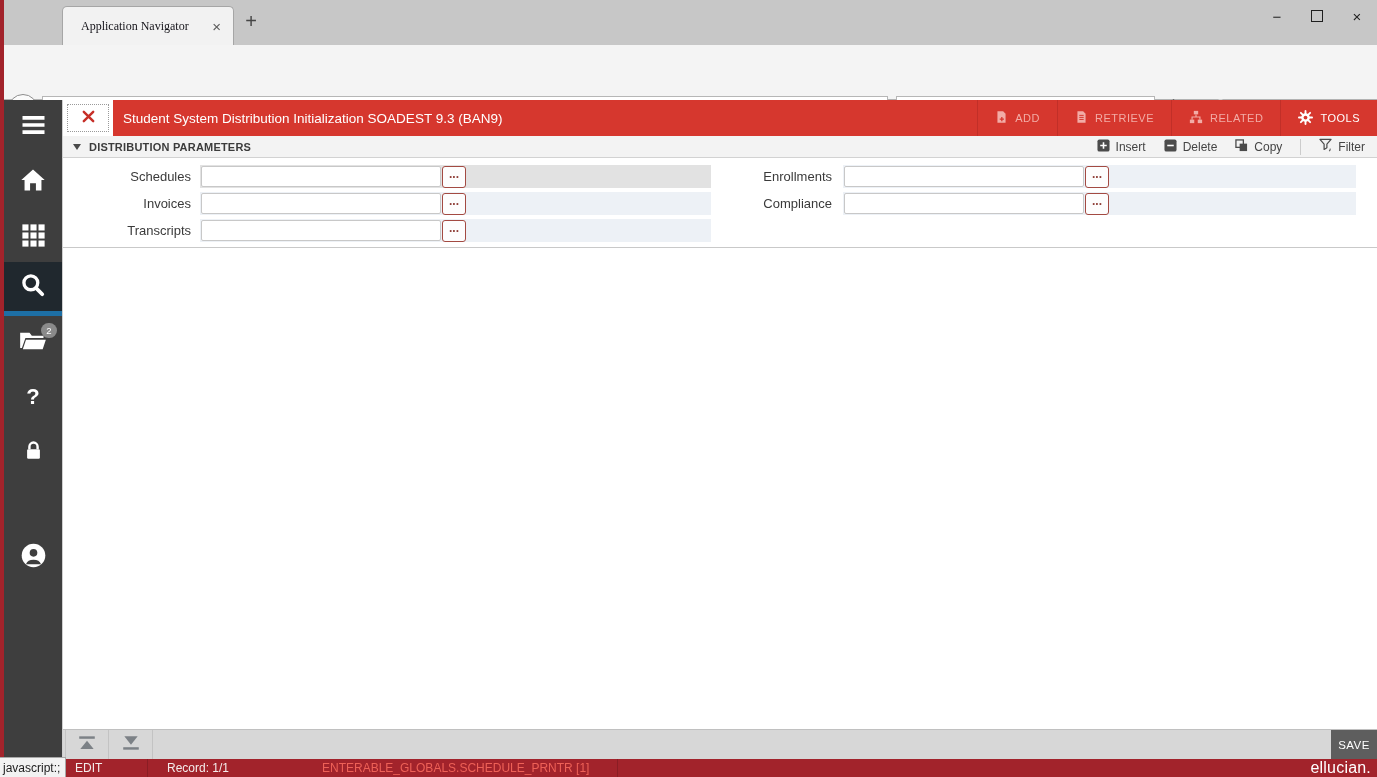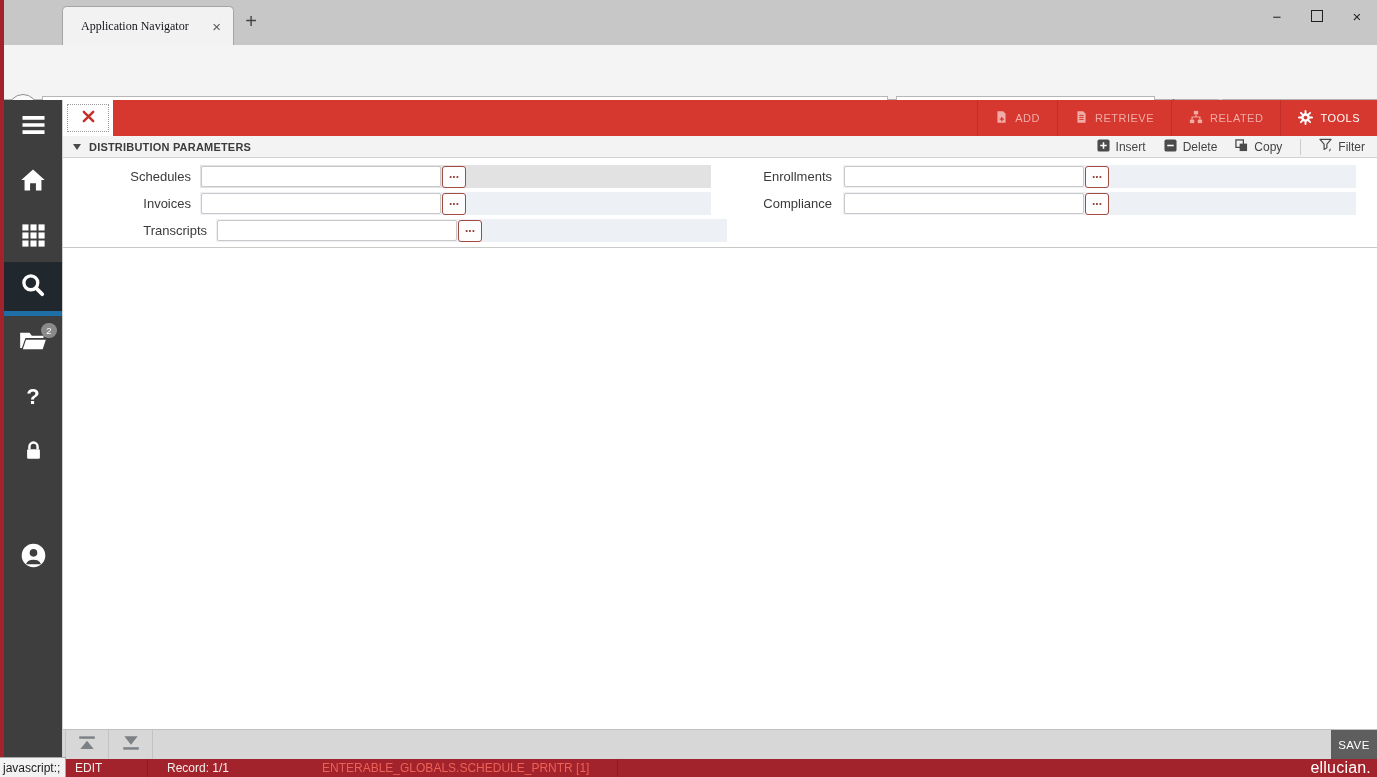--- a/index.html
+++ b/index.html
@@ -297,20 +297,21 @@
   <div class="main">
 
     <div class="appheader">
       <div class="closebox">
         <span>
           <svg viewBox="0 0 16 16" width="15" height="15">
               <path d="M3 3l10 10M13 3L3 13" stroke="#c62f28" stroke-width="2.6" stroke-linecap="round"></path>
             </svg>
         </span>
       </div>
+      <span class="apptitle">Student System Distribution Initialization SOADEST 9.3 (BAN9)</span>
       <div class="hdr-actions">
         <div class="hdr-btn">
           <span>
             <svg viewBox="0 0 16 16" width="13" height="14">
                 <path d="M3 1h7l3 3v11H3z" fill="currentColor"></path>
                 <path d="M5.8 10.5h5.2M8.4 7.9v5.2" stroke="#d6372e" stroke-width="1.6"></path>
               </svg>
           </span>
           <span>ADD</span>
         </div>
@@ -403,21 +404,21 @@
           <span class="lookup">...</span>
         </div>
       </div>
       <div class="frow" style="left:0; top:34px;border-radius:10px;">
         <div class="flabel" style="width:137px; padding-right:9px;">Invoices</div>
         <div class="fband band-alt" style="width:511px;">
           <input class="finput" value="" style="">
           <span class="lookup">...</span>
         </div>
       </div>
-      <div class="frow" style="left:16px; top:61px;">
+      <div class="frow" style="left:0; top:61px;">
         <div class="flabel" style="width:137px; padding-right:9px;">Transcripts</div>
         <div class="fband band-alt" style="width:511px;">
           <input class="finput" value="" style="">
           <span class="lookup">...</span>
         </div>
       </div>
 
       <div class="frow" style="left:640px; top:7px;">
         <div class="flabel" style="width:140px; padding-right:11px;">Enrollments</div>
         <div class="fband band-alt" style="width:513px;">

